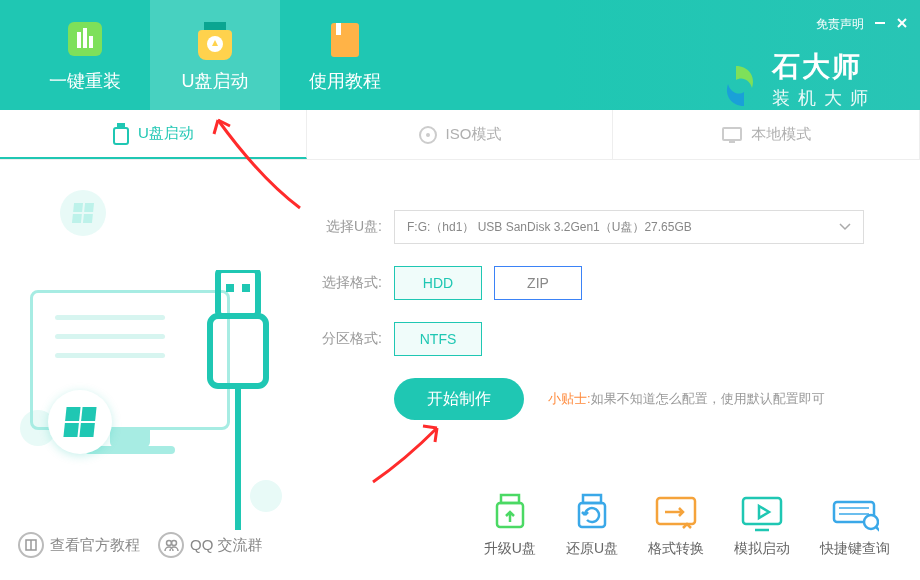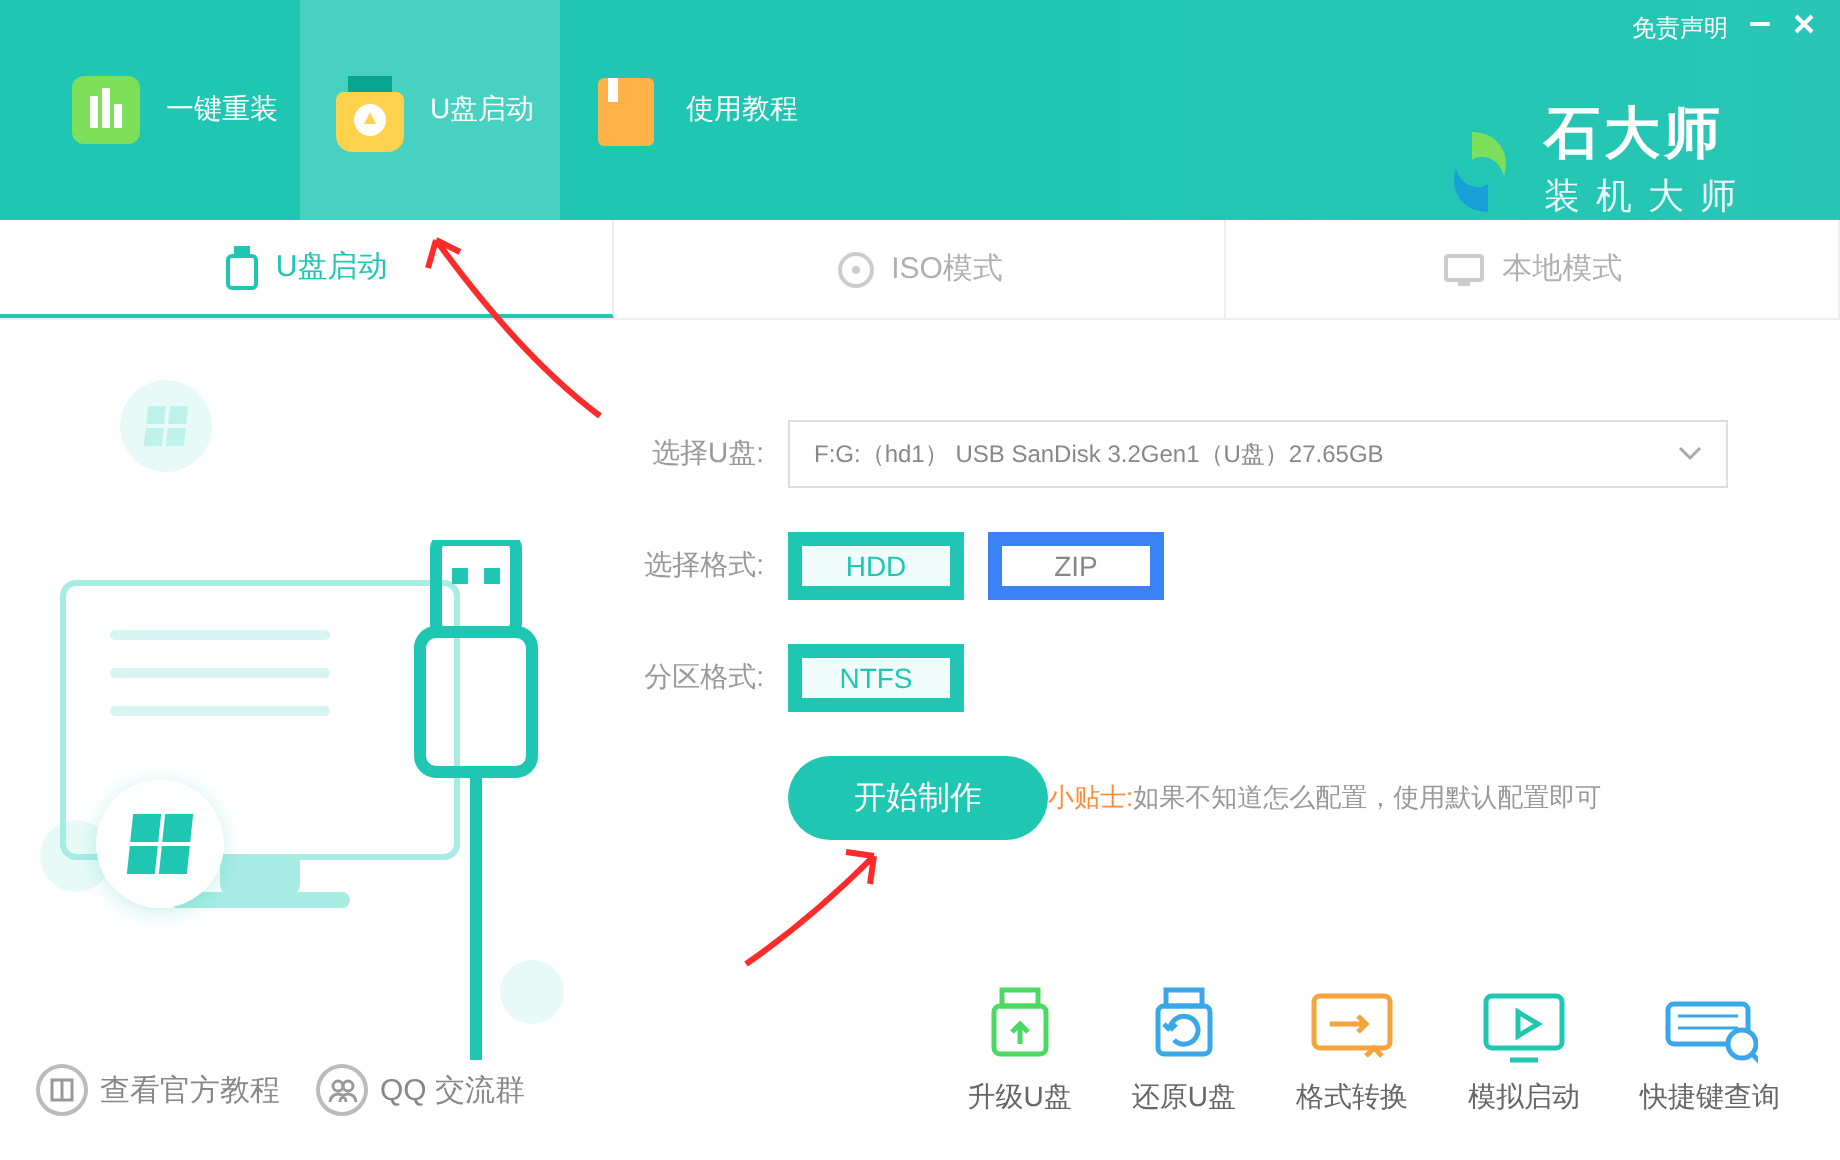--- a/index.html
+++ b/index.html
@@ -1,47 +1,47 @@
 <!DOCTYPE html>
 <html><head>
 <meta charset="utf-8">
 <style>
 * { margin: 0; padding: 0; box-sizing: border-box; font-family: "Microsoft YaHei", sans-serif; }
 body { width: 920px; height: 580px; background: #fff; overflow: hidden; position: relative; }
 
 .header { height: 110px; background: linear-gradient(90deg, #1fc7b3, #1fc7b3 60%, #28c5b5); display: flex; align-items: stretch; position: relative; }
-.titlebar { position: absolute; right: 0; top: 0; display: flex; gap: 10px; padding: 6px 12px; color: #fff; font-size: 12px; }
+.titlebar { position: absolute; right: 0; top: 0; display: flex; align-items: center; gap: 10px; padding: 16px 12px; color: #fff; font-size: 12px; }
 .titlebar .win-btn { cursor: pointer; }
 
 .nav-items { display: flex; height: 100%; padding-left: 20px; }
-.nav-item { width: 130px; display: flex; flex-direction: row; align-items: center; justify-content: center; color: #fff; font-size: 14px; cursor: pointer; gap: 8px; }
+.nav-item { width: 130px; display: flex; flex-direction: column; align-items: center; justify-content: center; color: #fff; font-size: 18px; cursor: pointer; gap: 8px; }
 .nav-item.active { background: rgba(255,255,255,0.18); }
 .nav-icon { width: 44px; height: 44px; display: flex; align-items: center; justify-content: center; }
 
 .brand { margin-left: auto; display: flex; align-items: flex-end; padding-right: 44px; color: #fff; }
 .brand-text { display: flex; flex-direction: column; margin-left: 8px; }
 .brand-main { font-size: 28px; font-weight: bold; letter-spacing: 2px; }
 .brand-sub { font-size: 18px; letter-spacing: 8px; opacity: 0.9; }
 
 .tabbar { height: 50px; display: flex; border-bottom: 1px solid #eee; }
 .tab { flex: 1; display: flex; align-items: center; justify-content: center; gap: 8px; font-size: 15px; color: #b0b0b0; cursor: pointer; border-right: 1px solid #eee; }
 .tab.active { color: #1fc7b3; border-bottom: 2px solid #1fc7b3; }
 
 .main { display: flex; height: calc(100% - 160px); }
 .left-ill { width: 300px; position: relative; }
 .form-area { flex: 1; padding: 50px 40px 0 10px; }
 
 .form-row { display: flex; align-items: center; margin-bottom: 22px; }
 .form-label { width: 72px; color: #999; font-size: 14px; text-align: right; margin-right: 12px; }
 .select-box { flex: 1; max-width: 470px; height: 34px; border: 1px solid #ddd; display: flex; align-items: center; padding: 0 12px; color: #888; font-size: 12px; cursor: pointer; justify-content: space-between; }
 .opt-group { display: flex; gap: 12px; }
-.opt { width: 88px; height: 34px; border: 7px solid #3b82f6; display: flex; align-items: center; justify-content: center; font-size: 14px; color: #888; cursor: pointer; }
+.opt { width: 88px; height: 34px; border: 1px solid #3b82f6; display: flex; align-items: center; justify-content: center; font-size: 14px; color: #888; cursor: pointer; }
 .opt.selected { border-color: #1fc7b3; color: #1fc7b3; background: #f0fcfa; }
 
-.action-row { display: flex; align-items: center; margin-top: 15px; margin-left: 84px; }
+.action-row { display: flex; align-items: center; margin-top: 15px; margin-left: 84px; gap: 24px; }
 .primary-btn { background: #1fc7b3; color: #fff; border: none; border-radius: 22px; width: 130px; height: 42px; font-size: 16px; cursor: pointer; }
 .tip { font-size: 13px; color: #999; }
 .tip-label { color: #ff8a3c; }
 
 .bottom-actions { position: absolute; bottom: 22px; right: 30px; display: flex; gap: 30px; }
 .baction { display: flex; flex-direction: column; align-items: center; gap: 6px; color: #666; font-size: 14px; cursor: pointer; }
 .baction-icon { width: 48px; height: 42px; display: flex; align-items: center; justify-content: center; }
 
 .footer-left { position: absolute; bottom: 22px; left: 18px; display: flex; gap: 18px; }
 .flink { display: flex; align-items: center; gap: 6px; color: #888; font-size: 15px; cursor: pointer; }

